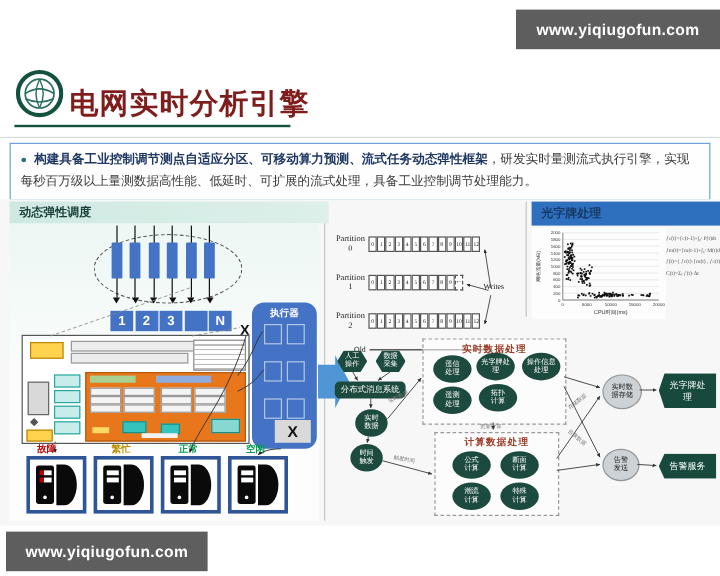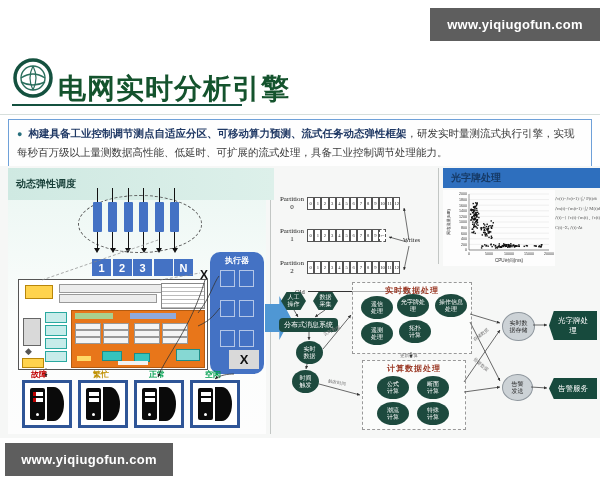--- a/index.html
+++ b/index.html
@@ -1,21 +1,21 @@
 <!DOCTYPE html>
 <html><head>
 <meta charset="utf-8">
 <style>
   html,body{margin:0;padding:0;}
   body{width:600px;height:480px;background:#ffffff;font-family:"Liberation Sans",sans-serif;position:relative;overflow:hidden;}
   .abs{position:absolute;}
   
   .banner{background:#5e5e5e;color:#fff;font-weight:bold;font-size:13px;display:flex;align-items:center;justify-content:center;letter-spacing:.3px;}
   
-  .slide-title{color:#14532d;font-weight:bold;font-size:28px;letter-spacing:1px;}
+  .slide-title{color:#7f1d1d;font-weight:bold;font-size:24px;letter-spacing:1px;}
   .title-underline{background:#14513f;height:2px;}
   .hdr-divider{background:#d7dfdc;height:1px;}
   
   .summary{border:1px solid #6fa1d9;background:#fefefe;font-size:10.5px;line-height:1.75;color:#3a3a3a;padding:4px 10px 4px 8px;}
   .summary .bullet{color:#276f7d;font-size:9px;padding-right:6px;}
   .summary b{color:#1f3864;}
   .content-bg{background:#f6f7f6;}
   .vdiv{background:#c2c6c4;width:1px;}
   
   .ph-teal{background:linear-gradient(90deg,#cfe9e2,#ddf0ea);color:#173f38;font-weight:bold;font-size:10px;display:flex;align-items:center;padding-left:8px;}
@@ -77,21 +77,21 @@
 
 <div class="abs summary" style="left:8px;top:119px;width:564px;height:38px;">
   <span class="bullet">●</span><b>构建具备工业控制调节测点自适应分区、可移动算力预测、流式任务动态弹性框架</b><span>，研发实时量测流式执行引擎，实现每秒百万级以上量测数据高性能、低延时、可扩展的流式处理，具备工业控制调节处理能力。</span>
 </div>
 
 <div class="abs content-bg" style="left:0;top:166px;width:600px;height:272px;"></div>
 <div class="abs vdiv" style="left:270px;top:168px;height:266px;"></div>
 <div class="abs vdiv" style="left:438px;top:168px;height:96px;"></div>
 
 <div class="abs panel-left-body" style="left:8px;top:168px;width:258px;height:266px;">
-  <div class="abs ph-teal" style="left:0;top:0;width:258px;height:32px;">
+  <div class="abs ph-teal" style="left:0;top:0;width:258px;height:18px;">
       <span>动态弹性调度</span>
     </div>
 
   <div class="abs dashed-ellipse" style="left:70px;top:27px;width:122px;height:56px;"></div>
 
   <div class="abs" id="taskBars" style="left:84px;top:20px;width:100px;height:68px;">
       <div class="abs" style="left: 0px; top: 0px; width: 10px; height: 68px;">
         <div class="task-line abs" style="left:4.5px;top:0;height:60px;"></div>
     <div class="task-bar abs" style="left:0.5px;top:14px;"></div>
     <div class="task-arrow abs" style="left:2px;top:60px;"></div>

